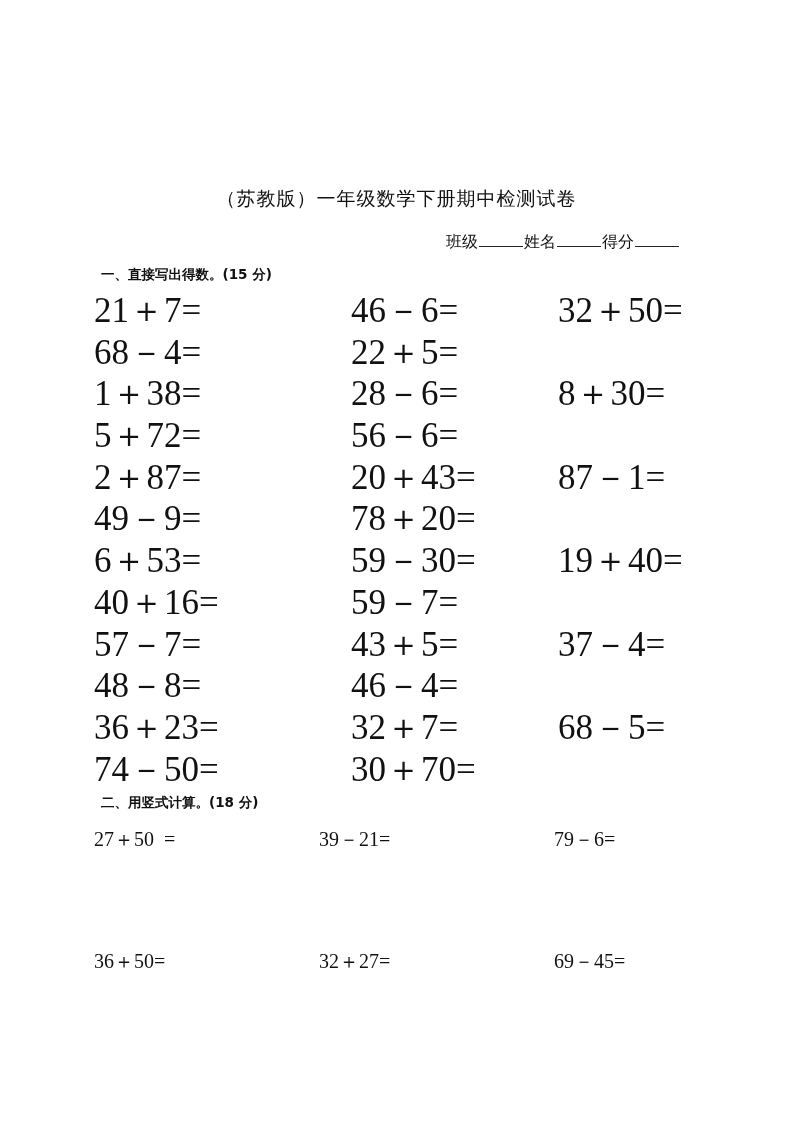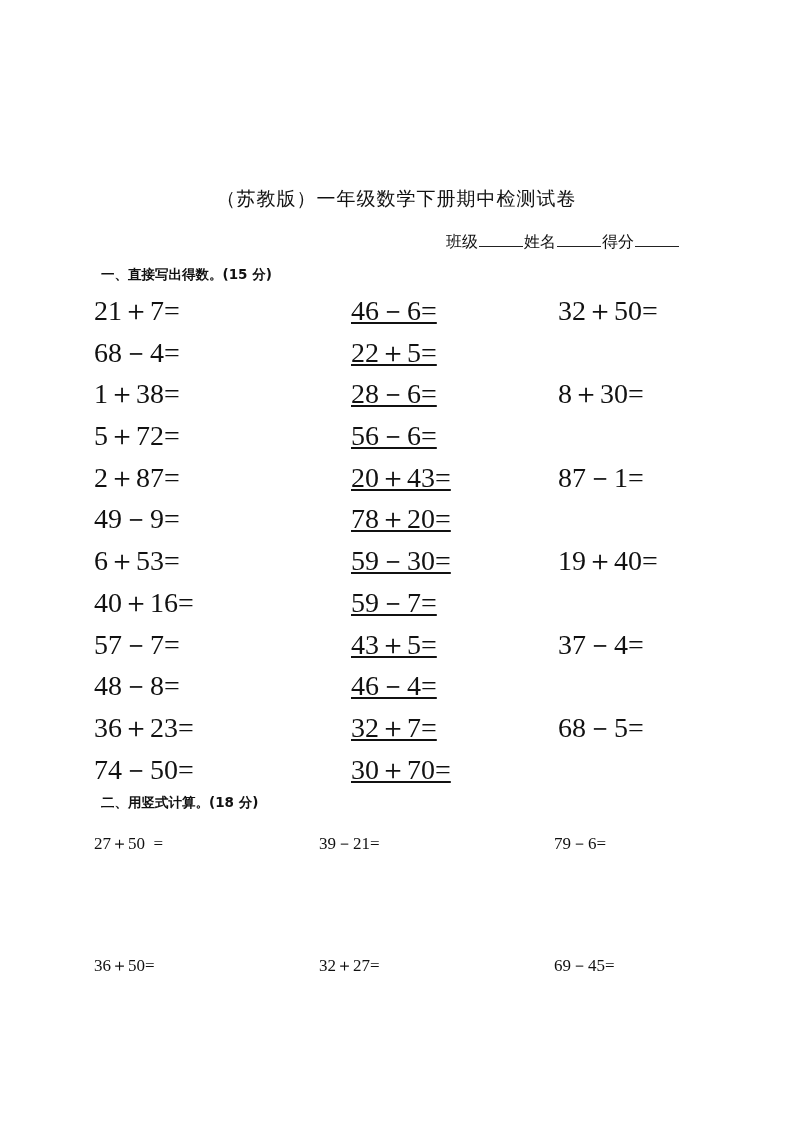--- a/index.html
+++ b/index.html
@@ -55,38 +55,38 @@
       left: 94px;
       top: 290px;
     }
     .oral-row {
       position: relative;
       height: 41.7px;
     }
     .oral-item {
       position: absolute;
       top: 0;
-      font-size: 28px;
+      font-size: 35px;
       line-height: 41px;
       font-family: "Liberation Serif", "DejaVu Serif", serif;
       white-space: nowrap;
     }
     .col-0 { left: 0; }
-    .col-1 { left: 257px; text-decoration: underline; }
+    .col-1 { left: 257px; }
     .col-2 { left: 464px; }
     .vert-row {
       position: absolute;
       left: 94px;
       width: 620px;
       height: 24px;
     }
     .vert-item {
       position: absolute;
-      top: 6px;
-      font-size: 17px;
+      top: 0;
+      font-size: 20px;
       font-family: "Liberation Serif", "DejaVu Serif", serif;
       white-space: nowrap;
     }
     .v-col-0 { left: 0; }
     .v-col-1 { left: 225px; }
     .v-col-2 { left: 416px; margin-left: 44px; }
   </style>
 </head>
 <body>
 

